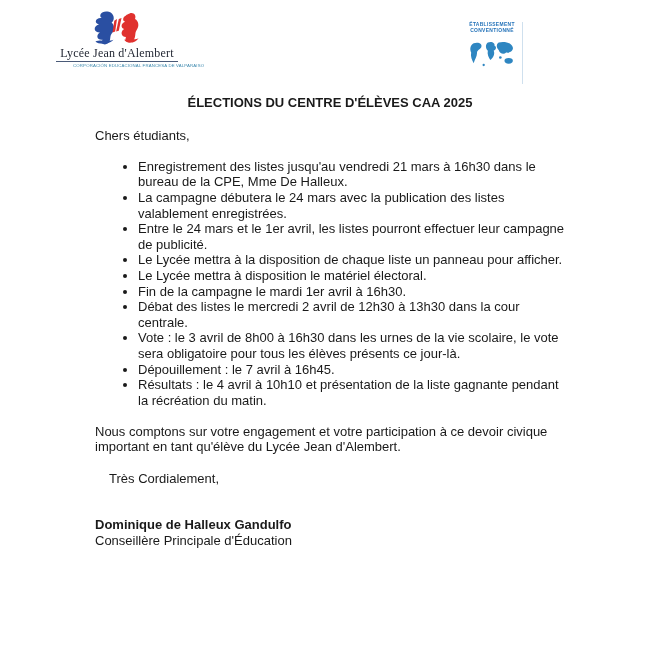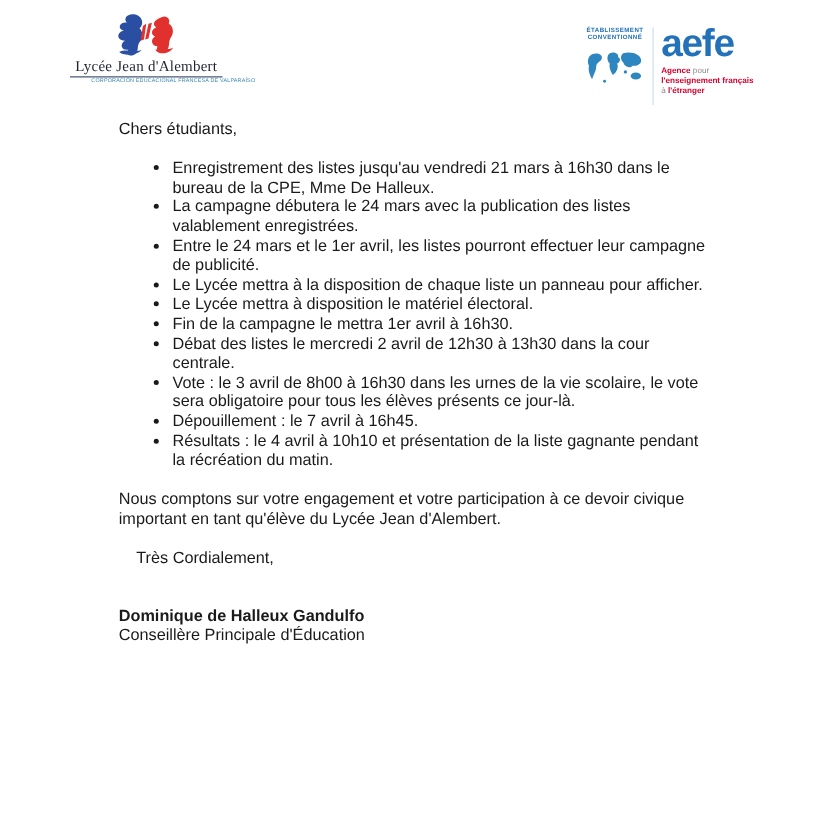--- a/index.html
+++ b/index.html
@@ -78,41 +78,34 @@
 
           <path d="M38 3 C46 1 54 4 55 9 C56 13 51 16 47 15 C44 18 39 16 38 12 C35 9 35 5 38 3 Z"></path>
 
           <ellipse cx="50" cy="25" rx="5" ry="3.4"></ellipse>
           <circle cx="40" cy="21" r="1.6"></circle>
           <circle cx="20" cy="30" r="1.4"></circle>
         </g>
       </svg>
     </div>
     <div class="aefe-divider"></div>
-    <div class="aefe-right">
-      <span class="aefe-brand">aefe</span>
-      <div class="aefe-tagline">
-        <span class="tl-red">Agence</span><span class="tl-gray"> pour</span><br>
-        <span class="tl-red">l'enseignement français</span><br>
-        <span class="tl-gray">à </span><span class="tl-red">l'étranger</span>
-      </div>
-    </div>
   </div>
 
 </div>
 
 <div class="doc">
+  <p class="title">ÉLECTIONS DU CENTRE D'ÉLÈVES CAA 2025</p>
   <p class="para">Chers étudiants,</p>
   <ul class="calendar">
     <li>Enregistrement des listes jusqu'au vendredi 21 mars à 16h30 dans le bureau de la CPE, Mme De Halleux.</li>
     <li>La campagne débutera le 24 mars avec la publication des listes valablement enregistrées.</li>
     <li>Entre le 24 mars et le 1er avril, les listes pourront effectuer leur campagne de publicité.</li>
     <li>Le Lycée mettra à la disposition de chaque liste un panneau pour afficher.</li>
     <li>Le Lycée mettra à disposition le matériel électoral.</li>
-    <li>Fin de la campagne le mettra 1er avril à 16h30.</li>
+    <li>Fin de la campagne le mardi 1er avril à 16h30.</li>
     <li>Débat des listes le mercredi 2 avril de 12h30 à 13h30 dans la cour centrale.</li>
     <li>Vote : le 3 avril de 8h00 à 16h30 dans les urnes de la vie scolaire, le vote sera obligatoire pour tous les élèves présents ce jour-là.</li>
     <li>Dépouillement : le 7 avril à 16h45.</li>
     <li>Résultats : le 4 avril à 10h10 et présentation de la liste gagnante pendant la récréation du matin.</li>
   </ul>
   <p class="para">Nous comptons sur votre engagement et votre participation à ce devoir civique important en tant qu'élève du Lycée Jean d'Alembert.</p>
   <p class="para valediction">Très Cordialement,</p>
   <div class="sig-name">Dominique de Halleux Gandulfo</div>
   <div>Conseillère Principale d'Éducation</div>
 </div>

